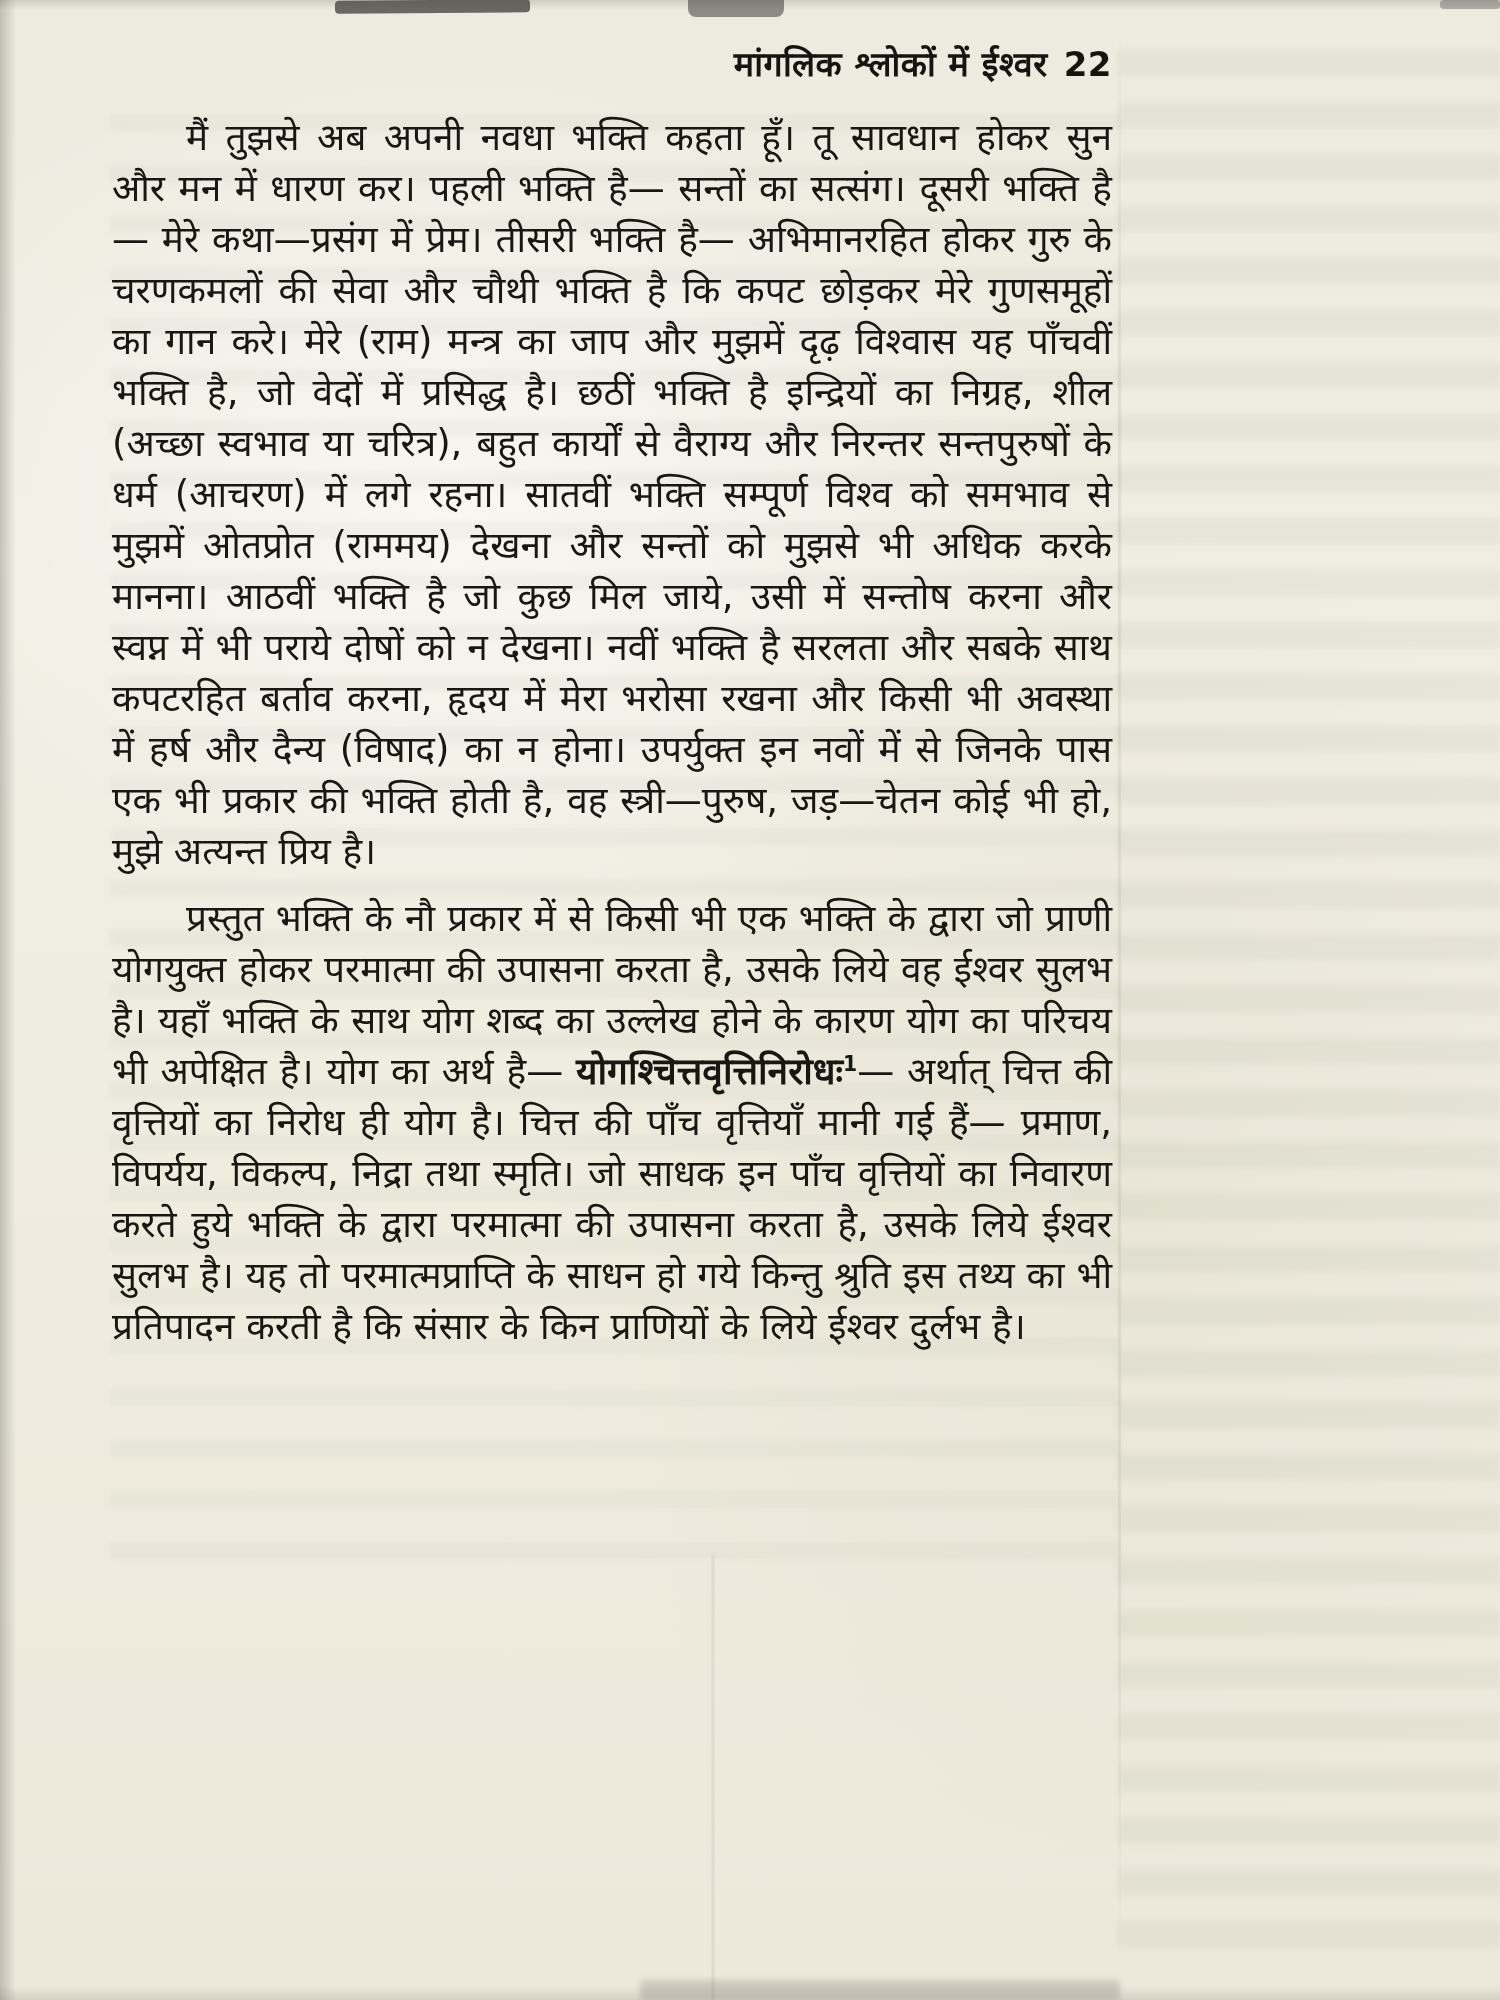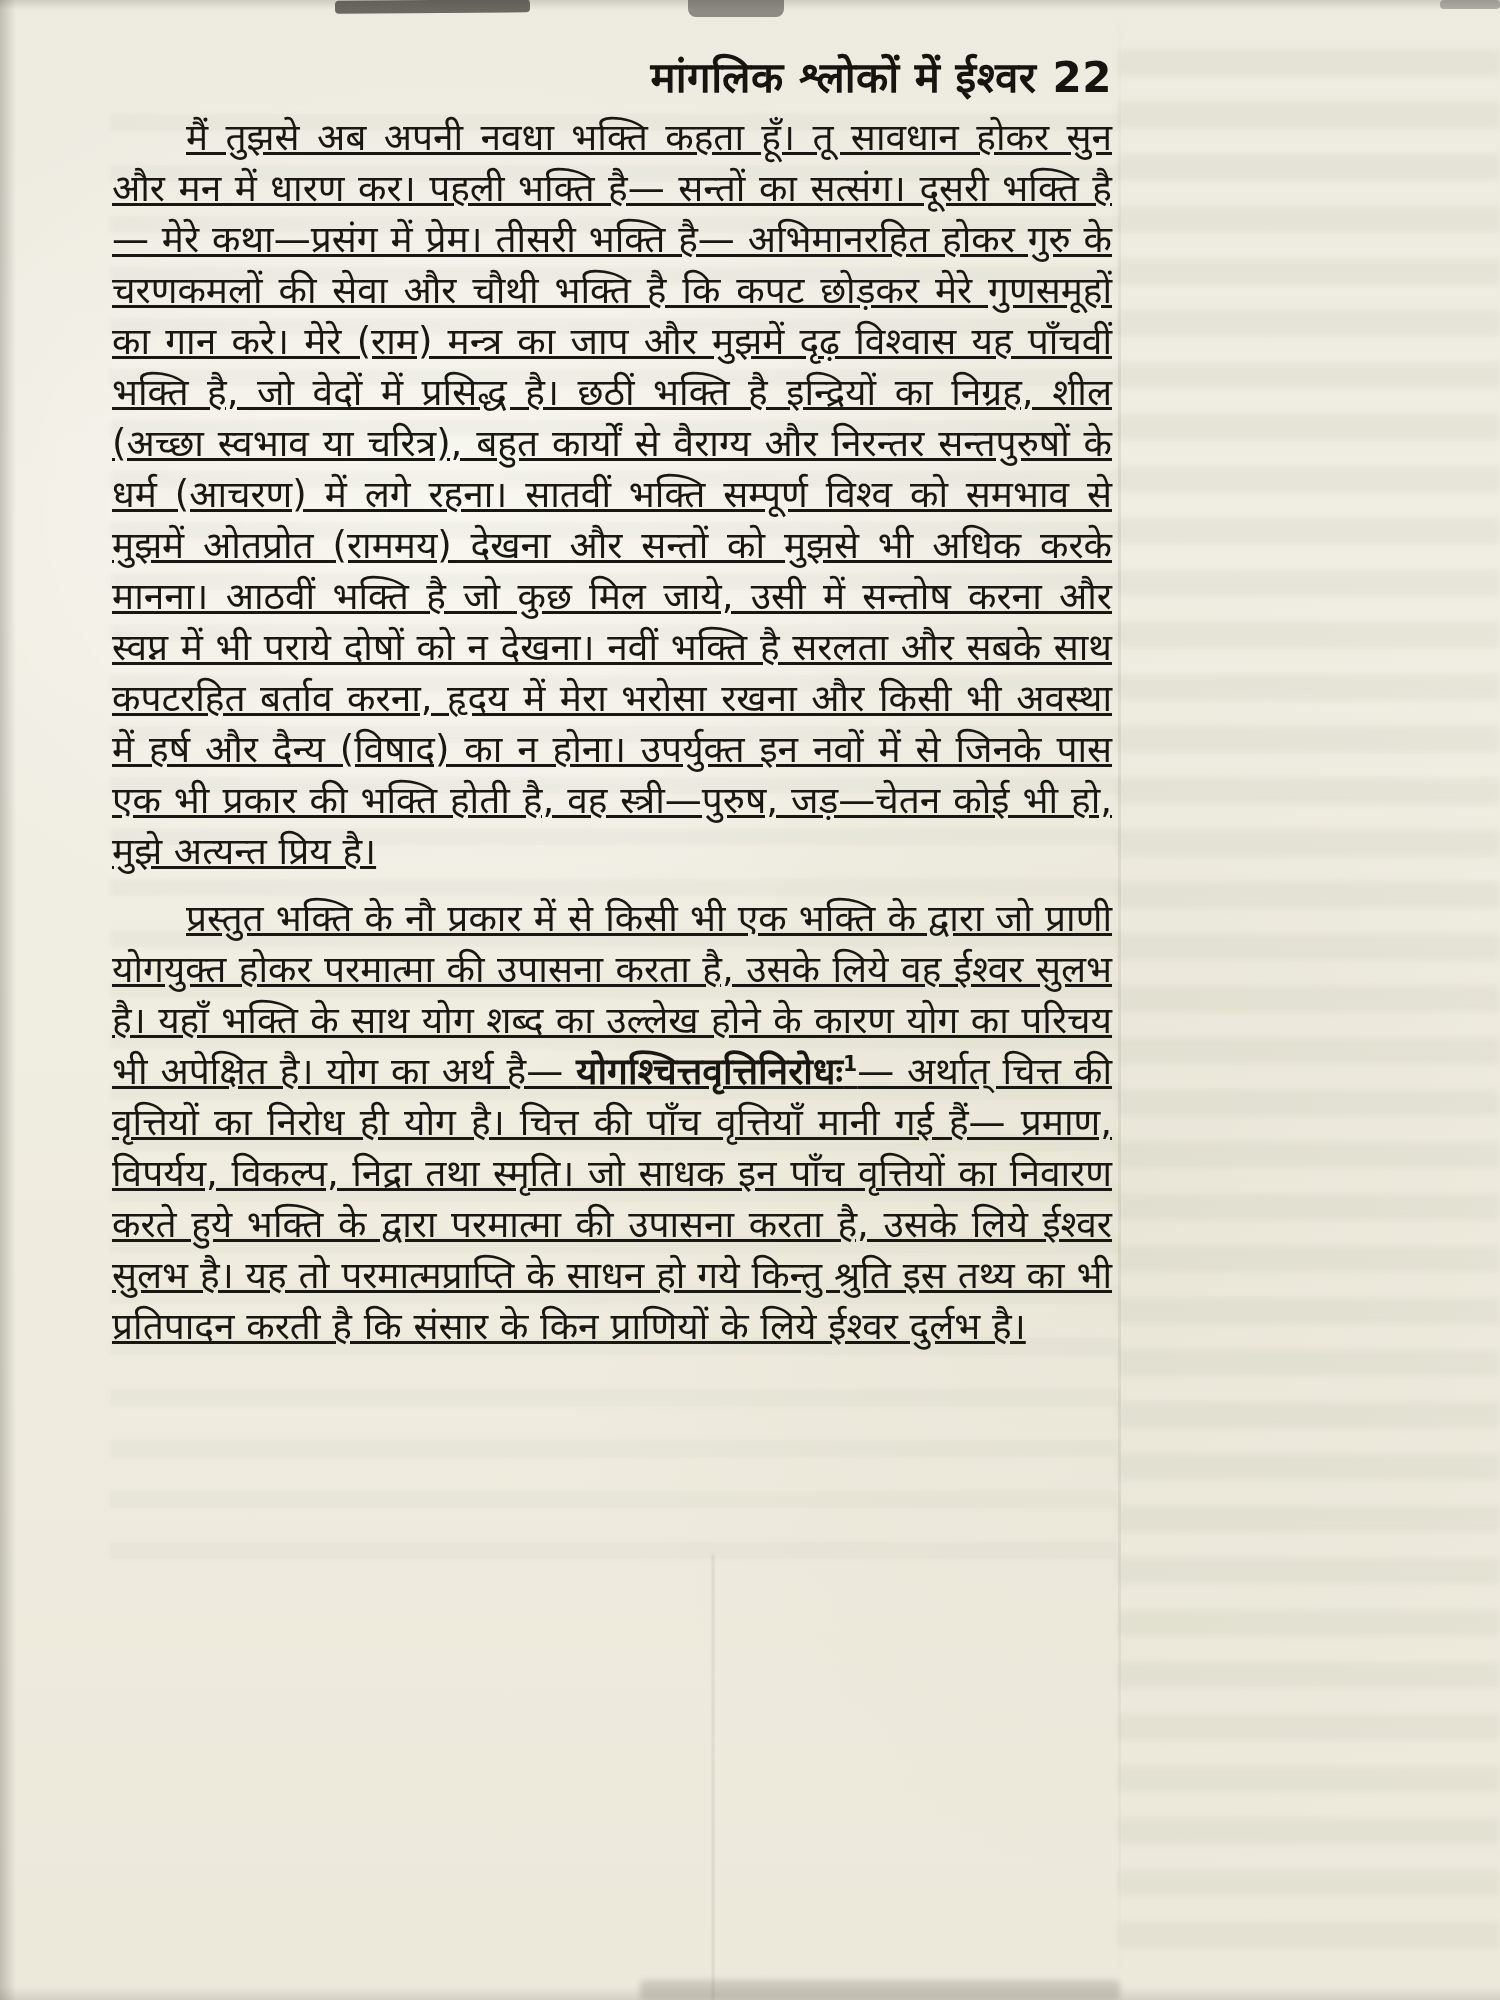--- a/index.html
+++ b/index.html
@@ -80,44 +80,42 @@
     filter: blur(1px);
     pointer-events: none;
   }
   
   .running-head {
     position: absolute;
     top: 40px;
     left: 112px;
     width: 1000px;
     text-align: right;
-    font-size: 42px;
+    font-size: 34px;
     font-weight: bold;
     color: #16140f;
     letter-spacing: 0.5px;
-    margin-top: 7px;
   }
   .running-head .pagenum {
     margin-left: 16px;
   }
   
   .text-block {
     position: absolute;
     top: 112px;
     left: 112px;
     width: 1000px;
     color: #191712;
     font-size: 37px;
     line-height: 51px;
     text-align: justify;
   }
   .para {
     margin: 0 0 16px 0;
     text-indent: 74px;
-    text-decoration: underline;
   }
   .para:last-child { margin-bottom: 0; margin-top: 16px; }
   .term {
     font-weight: bold;
   }
   .fn {
     font-size: 0.55em;
     vertical-align: super;
     font-weight: bold;
     line-height: 0;

